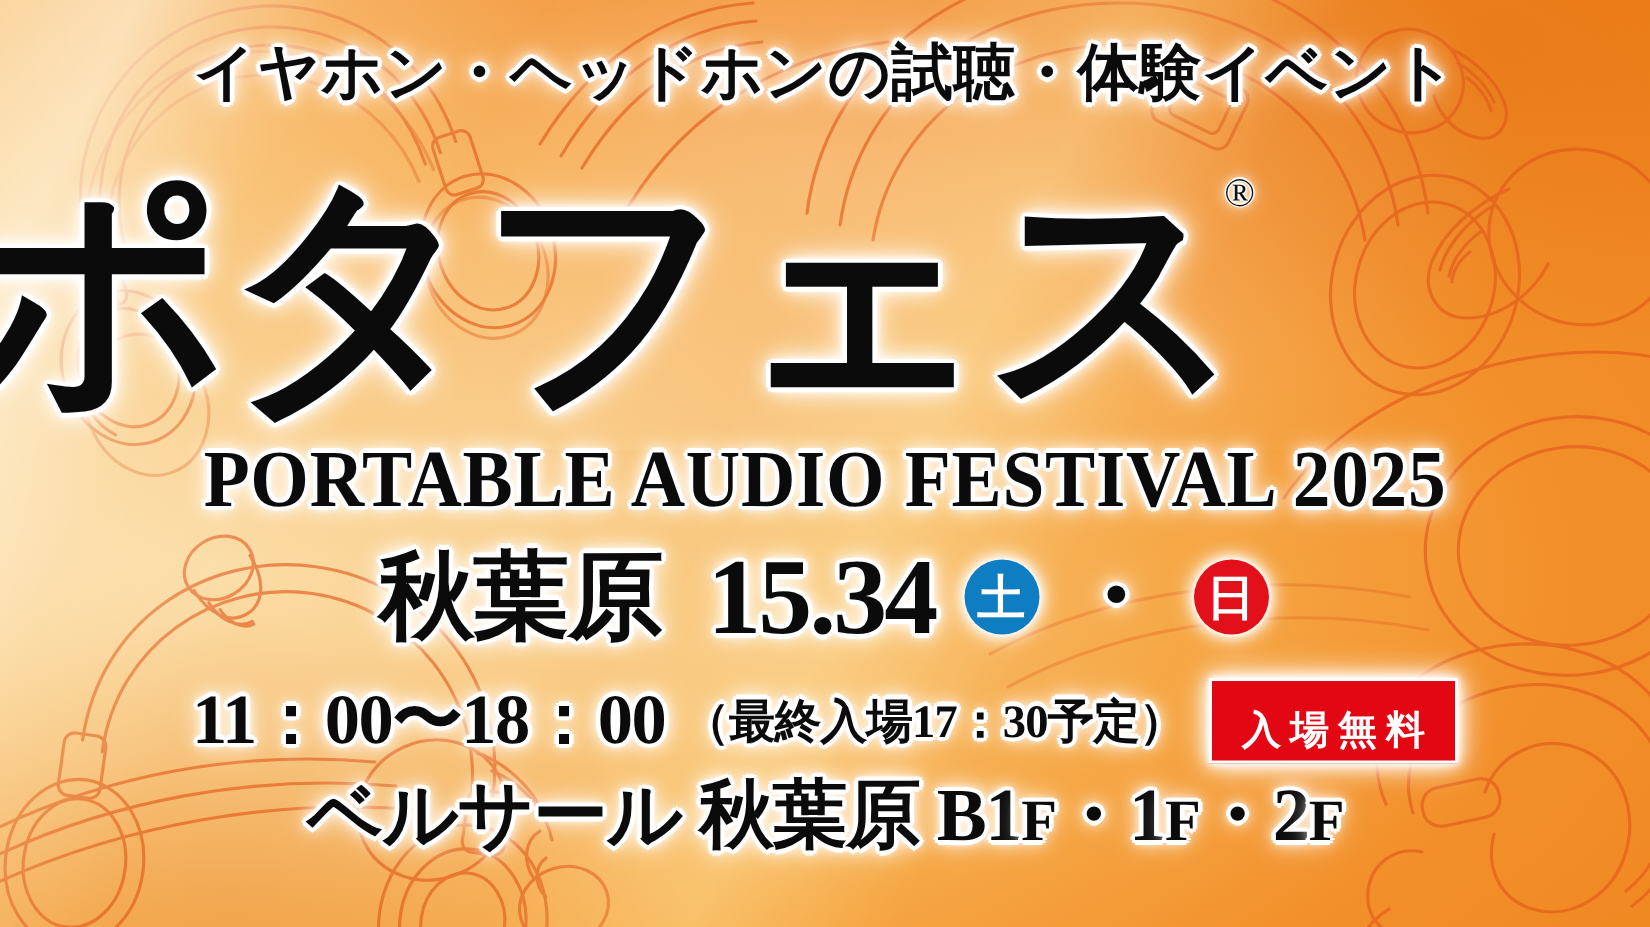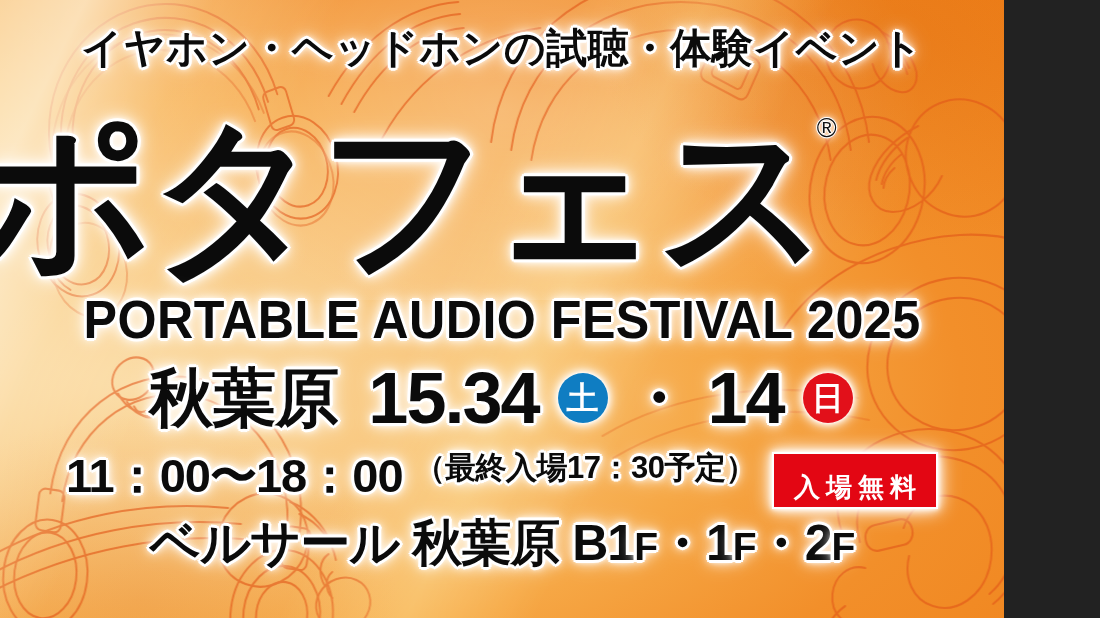--- a/index.html
+++ b/index.html
@@ -1,23 +1,23 @@
 <!DOCTYPE html>
 <html lang="ja"><head>
 <meta charset="utf-8">
 <title>Potafes 2025 Banner</title>
 <style>
   html,body{margin:0;padding:0;background:#222;}
   *{box-sizing:border-box;}
 
   #stage{
     position:relative;
-    width:1004px;height:618px;
+    width:1100px;height:618px;
     overflow:hidden;
-    font-family:Liberation Sans, sans-serif;
+    font-family:Liberation Serif, serif;
     background:#ec4899;
   }
 
   
   .bg-base{
     position:absolute;inset:0;
     background:
       radial-gradient(120% 95% at 14% 62%, #fbdca6 0%, #f9c981 22%, #f6a846 48%, #f28f2a 68%, #ef8018 100%),
       linear-gradient(118deg,#fbe0ae 0%,#f8c27a 20%,#f4992f 46%,#f2861b 72%,#ef7c12 100%);
   }
@@ -130,21 +130,21 @@
     flex:0 0 auto;
   }
   .daychip.sat{background:#0f7dc2;}
   .daychip.sun{background:#e2101a;}
   #date-dot{font-size:62px;font-weight:900;margin:0 2px;}
   #date-num2{font-size:72px;font-weight:900;letter-spacing:-2px;}
 
   
   #time-row{
     position:absolute;top:452px;left:0;right:0;
-    display:flex;align-items:flex-start;justify-content:center;
+    display:flex;align-items:center;justify-content:center;
     line-height:1;
   }
   #time-main{font-size:47px;font-weight:700;letter-spacing:-1px;}
   #time-note{font-size:31px;font-weight:700;margin-left:12px;letter-spacing:-.5px;}
   #free-badge{
     margin-left:16px;
     background:#e30613;
     border:2px solid #fff;
     color:#fff;
     font-size:26px;font-weight:700;
@@ -296,21 +296,20 @@
     </div>
   </div>
 
   <div id="subtitle" class="ol">PORTABLE AUDIO FESTIVAL 2025</div>
 
   <div id="date-row">
     <span id="date-city" class="ol">秋葉原</span>
     <span id="date-num1" class="ol">15.34</span>
     <span class="daychip sat">土</span>
     <span id="date-dot" class="ol">・</span>
-    <span id="date-num2" class="ol">14</span>
     <span class="daychip sun">日</span>
   </div>
 
   <div id="time-row">
     <span id="time-main" class="ol">11：00〜18：00</span>
     <span id="time-note" class="ol">（最終入場17：30予定）</span>
     <span id="free-badge">入場無料</span>
   </div>
 
   <div id="venue-row">

